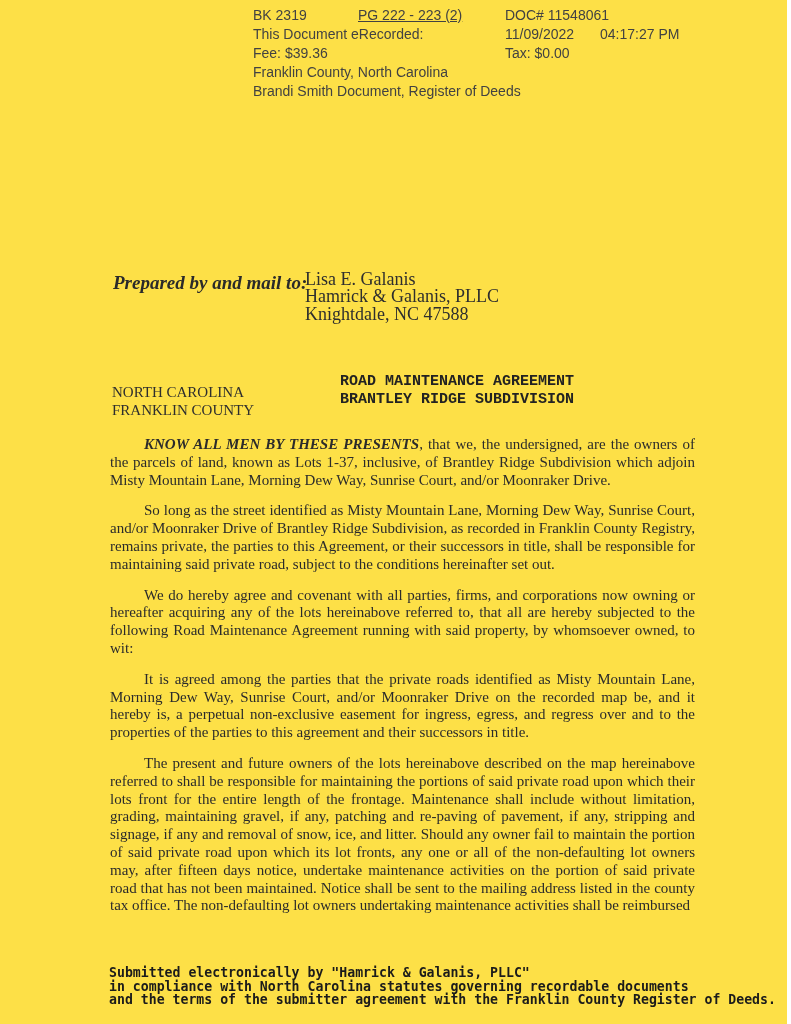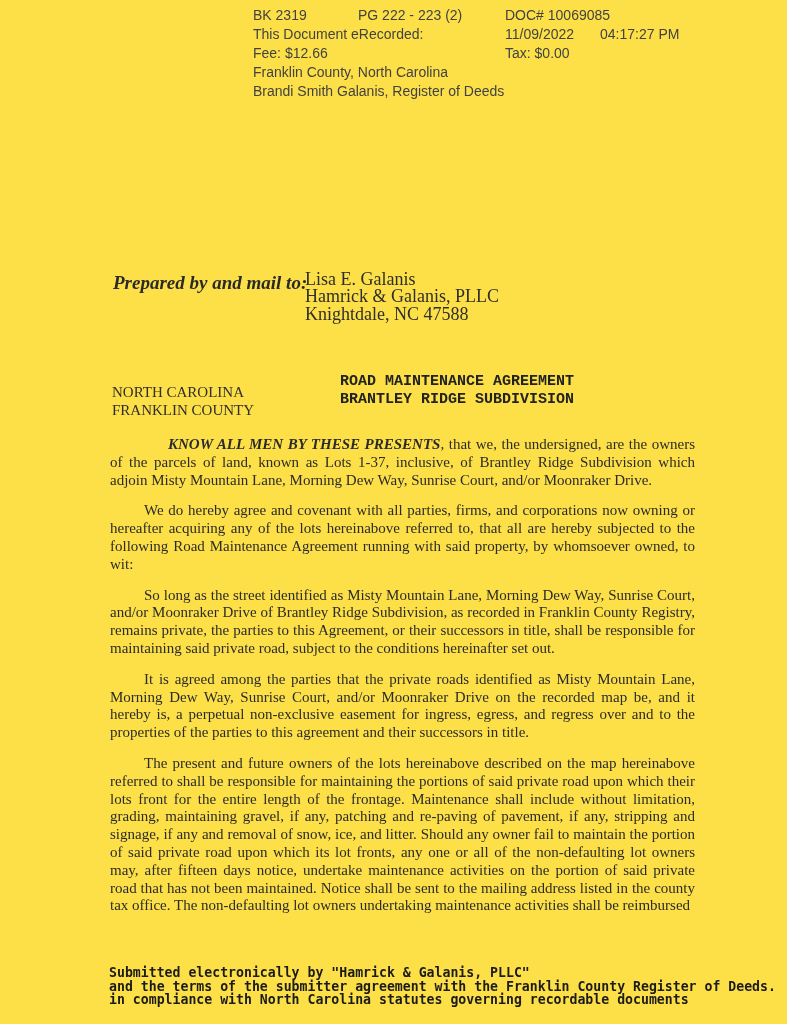--- a/index.html
+++ b/index.html
@@ -26,21 +26,21 @@
     font-family: "Liberation Sans", sans-serif;
     font-size: 14px;
     color: #424242;
   }
   .stamp-row {
     position: relative;
     height: 19px;
     white-space: nowrap;
   }
   .stamp-row .c0   { position: absolute; left: 0; }
-  .stamp-row .c1   { position: absolute; left: 105px; }
+  .stamp-row .c1   { position: absolute; left: 105px; text-decoration: underline; }
   .stamp-row .c2   { position: absolute; left: 252px; }
   .stamp-row .c3   { position: absolute; left: 347px; }
 
   
   .prepared-label {
     position: absolute;
     left: 113px;
     top: 272px;
     font-size: 19px;
     font-weight: bold;
@@ -91,21 +91,20 @@
     text-align: justify;
     color: #2b2b2b;
   }
   .body-text p {
     margin: 0 0 13px 0;
     text-indent: 34px;
   }
   .lead-bi {
     font-weight: bold;
     font-style: italic;
-    margin-left: 24px;
   }
 
   
   .efooter {
     position: absolute;
     left: 109px;
     top: 966px;
     width: 680px;
     font-family: "DejaVu Sans Mono", monospace;
     font-size: 13.2px;
@@ -117,36 +116,36 @@
 </style>
 </head>
 <body>
 
 <div class="page">
 
   <div class="stamp">
     <div class="stamp-row">
       <span class="c0">BK 2319</span>
       <span class="c1">PG 222 - 223 (2)</span>
-      <span class="c2">DOC# 10069085</span>
+      <span class="c2">DOC# 11548061</span>
     </div>
     <div class="stamp-row">
       <span class="c0">This Document eRecorded:</span>
       <span class="c2">11/09/2022</span>
       <span class="c3">04:17:27 PM</span>
     </div>
     <div class="stamp-row">
-      <span class="c0">Fee: $12.66</span>
+      <span class="c0">Fee: $39.36</span>
       <span class="c2">Tax: $0.00</span>
     </div>
     <div class="stamp-row">
       <span class="c0">Franklin County, North Carolina</span>
     </div>
     <div class="stamp-row">
-      <span class="c0">Brandi Smith Galanis, Register of Deeds</span>
+      <span class="c0">Brandi Smith Document, Register of Deeds</span>
     </div>
   </div>
 
   <div class="prepared-label">Prepared by and mail to:</div>
   <div class="prepared-address">
     <div>Lisa E. Galanis</div>
     <div>Hamrick &amp; Galanis, PLLC</div>
     <div>Knightdale, NC 47588</div>
   </div>
 
@@ -155,25 +154,25 @@
     <div>FRANKLIN COUNTY</div>
   </div>
 
   <div class="doc-title">
     <div>ROAD MAINTENANCE AGREEMENT</div>
     <div>BRANTLEY RIDGE SUBDIVISION</div>
   </div>
 
   <div class="body-text">
     <p><span class="lead-bi">KNOW ALL MEN BY THESE PRESENTS</span><span>, that we, the undersigned, are the owners of the parcels of land, known as Lots 1-37, inclusive, of Brantley Ridge Subdivision which adjoin Misty Mountain Lane, Morning Dew Way, Sunrise Court, and/or Moonraker Drive.</span></p>
+    <p>So long as the street identified as Misty Mountain Lane, Morning Dew Way, Sunrise Court, and/or Moonraker Drive of Brantley Ridge Subdivision, as recorded in Franklin County Registry, remains private, the parties to this Agreement, or their successors in title, shall be responsible for maintaining said private road, subject to the conditions hereinafter set out.</p>
     <p>We do hereby agree and covenant with all parties, firms, and corporations now owning or hereafter acquiring any of the lots hereinabove referred to, that all are hereby subjected to the following Road Maintenance Agreement running with said property, by whomsoever owned, to wit:</p>
-    <p>So long as the street identified as Misty Mountain Lane, Morning Dew Way, Sunrise Court, and/or Moonraker Drive of Brantley Ridge Subdivision, as recorded in Franklin County Registry, remains private, the parties to this Agreement, or their successors in title, shall be responsible for maintaining said private road, subject to the conditions hereinafter set out.</p>
     <p>It is agreed among the parties that the private roads identified as Misty Mountain Lane, Morning Dew Way, Sunrise Court, and/or Moonraker Drive on the recorded map be, and it hereby is, a perpetual non-exclusive easement for ingress, egress, and regress over and to the properties of the parties to this agreement and their successors in title.</p>
     <p>The present and future owners of the lots hereinabove described on the map hereinabove referred to shall be responsible for maintaining the portions of said private road upon which their lots front for the entire length of the frontage.  Maintenance shall include without limitation, grading, maintaining gravel, if any, patching and re-paving of pavement, if any, stripping and signage, if any and removal of snow, ice, and litter.  Should any owner fail to maintain the portion of said private road upon which its lot fronts, any one or all of the non-defaulting lot owners may, after fifteen days notice, undertake maintenance activities on the portion of said private road that has not been maintained.  Notice shall be sent to the mailing address listed in the county tax office.  The non-defaulting lot owners undertaking maintenance activities shall be reimbursed</p>
   </div>
 
   <div class="efooter">
     <div>Submitted electronically by "Hamrick &amp; Galanis, PLLC"</div>
+    <div>in compliance with North Carolina statutes governing recordable documents</div>
     <div>and the terms of the submitter agreement with the Franklin County Register of Deeds.</div>
-    <div>in compliance with North Carolina statutes governing recordable documents</div>
   </div>
 
 </div>
 
 </body></html>

